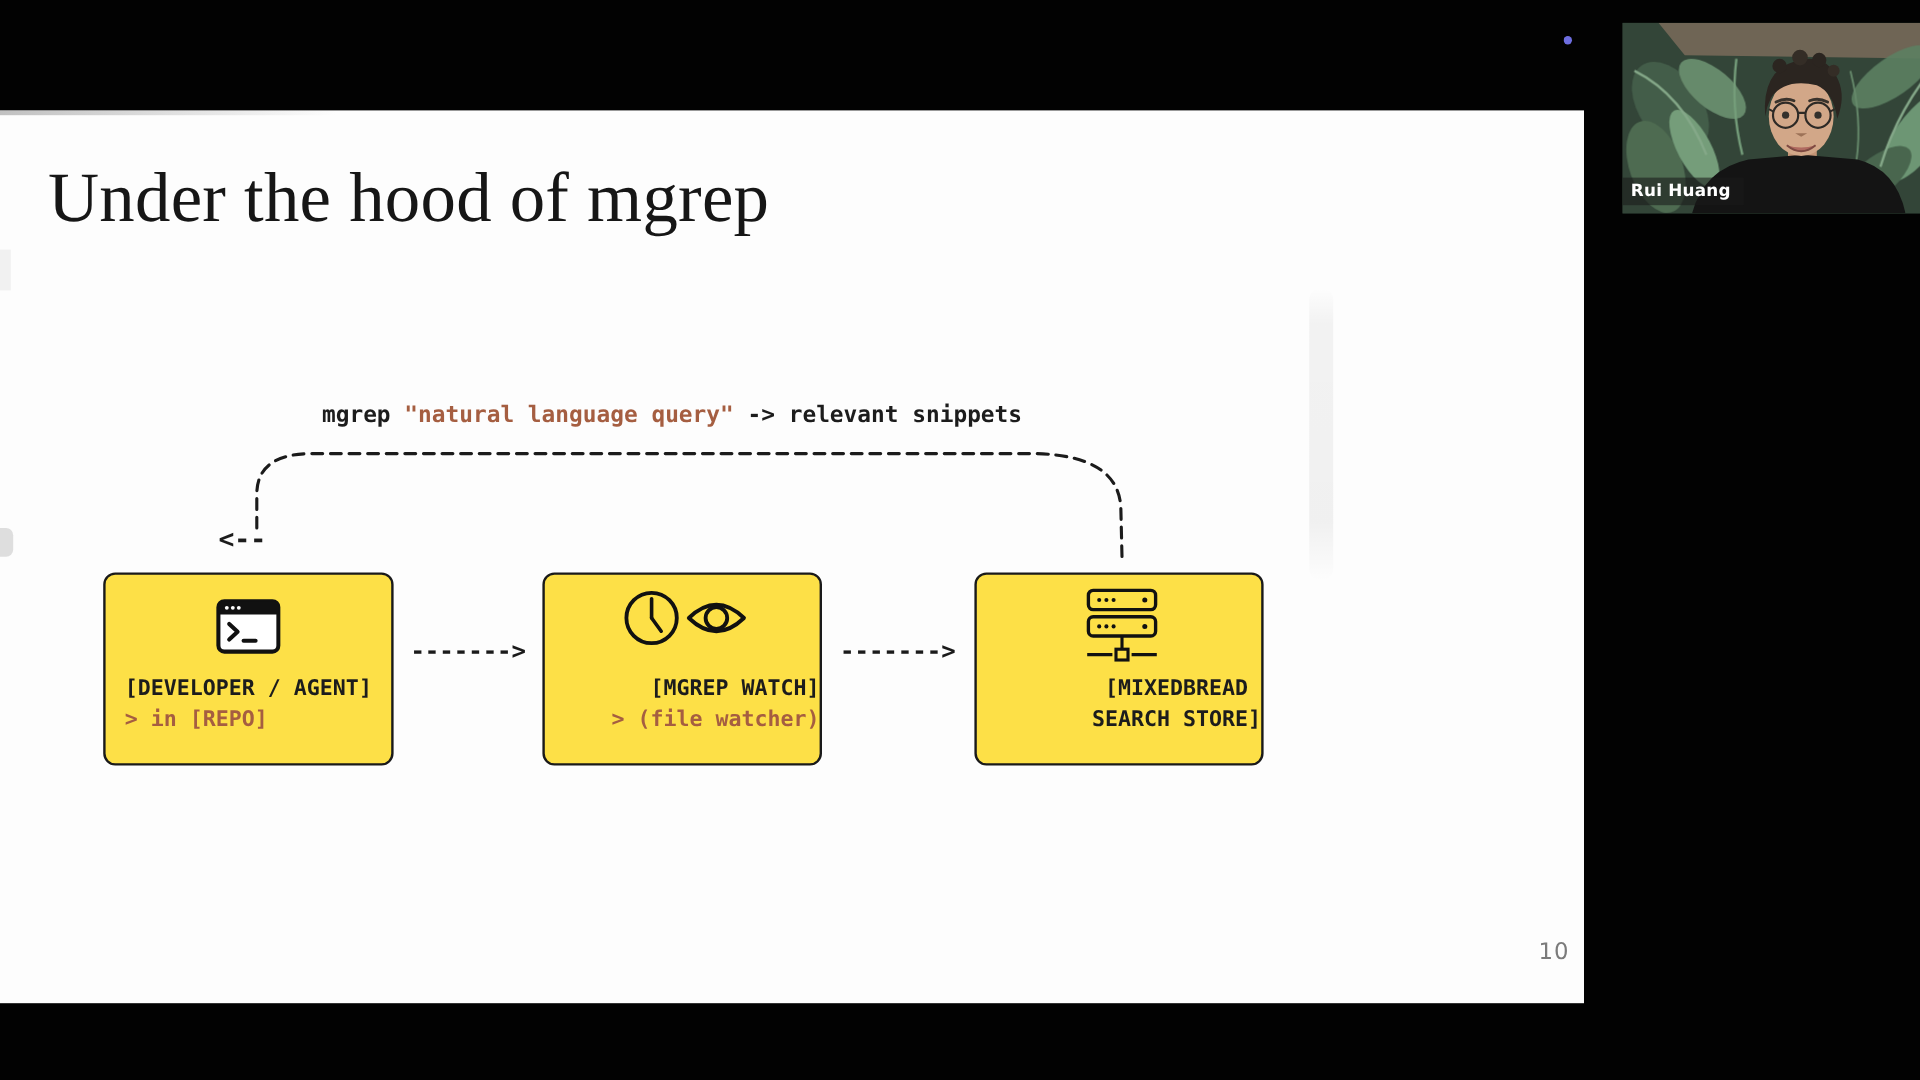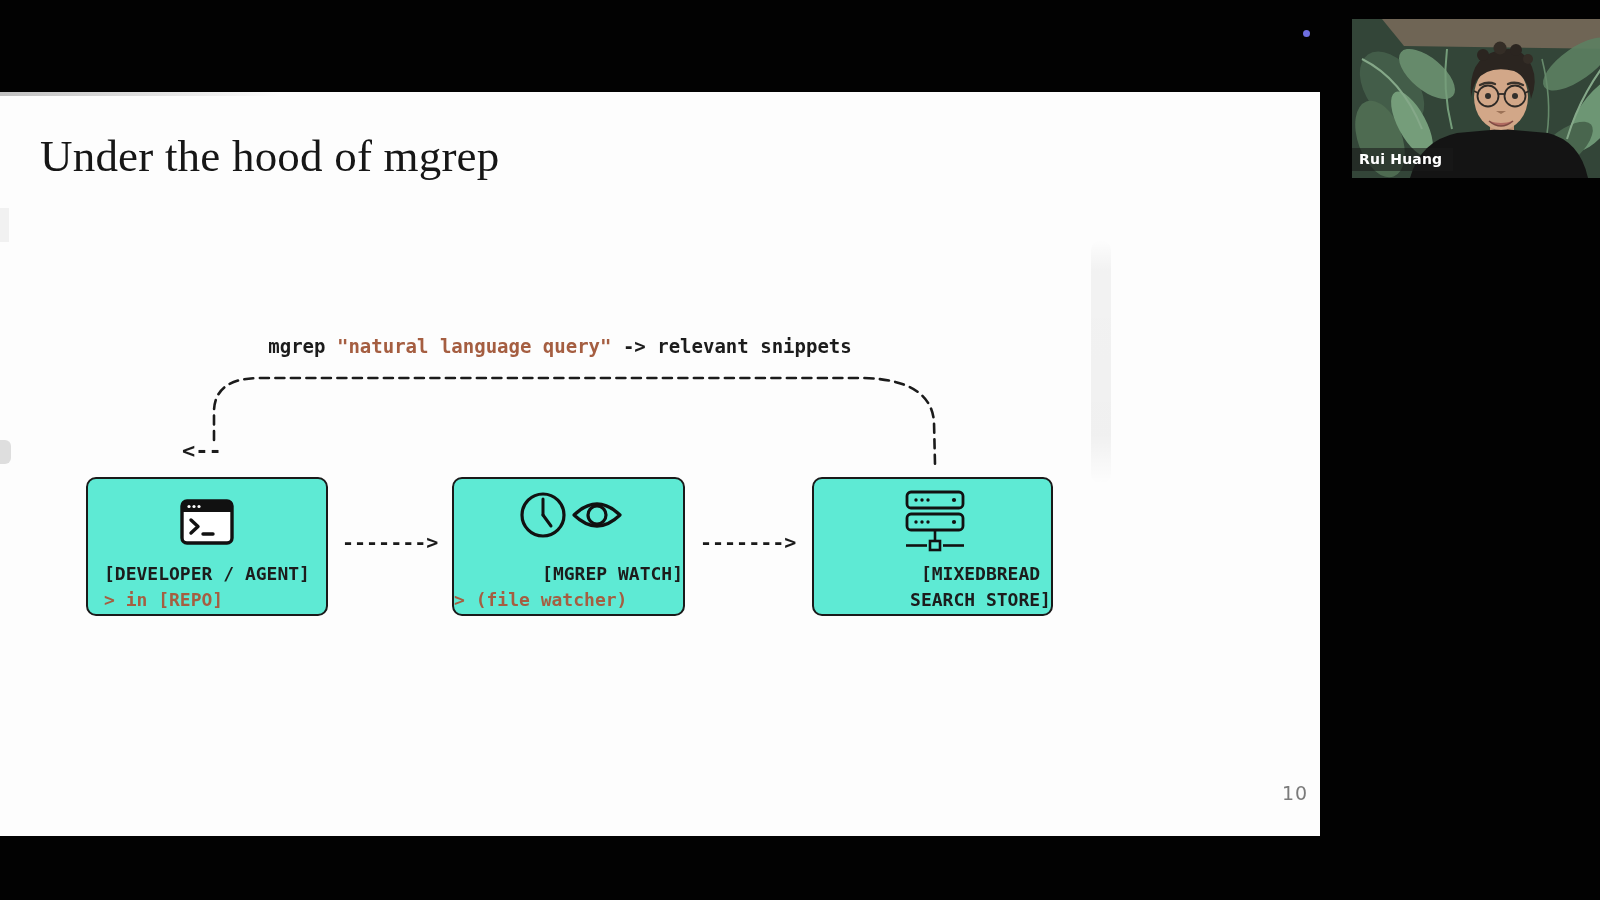--- a/index.html
+++ b/index.html
@@ -22,55 +22,55 @@
   .edge-blob2 { position:absolute; left:0; top:348px; width:11px; height:24px; background:#dedede; border-radius:0 6px 6px 0; }
   .artifact-band {
     position:absolute; left:1091px; top:148px; width:20px; height:244px;
     background:linear-gradient(180deg, rgba(0,0,0,0) 0%, rgba(0,0,0,.045) 12%, rgba(0,0,0,.05) 80%, rgba(0,0,0,0) 100%);
     border-radius:10px;
   }
 
   .slide-title {
     position:absolute; left:40px; top:38px;
     font-family:"Liberation Serif", "DejaVu Serif", serif;
-    font-size:45px; font-weight:400; color:#161616; letter-spacing:.2px;
+    font-size:59px; font-weight:400; color:#161616; letter-spacing:.2px;
     white-space:nowrap;
   }
 
   .mono { font-family:"DejaVu Sans Mono", "Liberation Mono", monospace; }
 
   .query-line {
     position:absolute; left:560px; top:243px; transform:translateX(-50%);
     font-family:"DejaVu Sans Mono", "Liberation Mono", monospace;
     font-size:19px; font-weight:600; color:#1c1c1c; white-space:nowrap;
   }
   .accent { color:#a55e41; }
 
   .curve-svg { position:absolute; left:0; top:0; width:1320px; height:744px; pointer-events:none; }
 
   .back-arrow {
     position:absolute; left:182px; top:346px;
     font-size:22px; font-weight:600; color:#1c1c1c; white-space:pre;
   }
 
   .dbox {
-    position:absolute; top:385px; height:139px;
-    background:#5eead4; border:2.5px solid #1a1a1a; border-radius:10px;
+    position:absolute; top:385px; height:161px;
+    background:#fde047; border:2.5px solid #1a1a1a; border-radius:10px;
   }
   .box1 { left:86px;  width:242px; }
   .box2 { left:452px; width:233px; }
   .box3 { left:812px; width:241px;padding-left:48px; }
 
   .box-label {
     position:absolute; top:82px; width:100%; text-align:right;
     font-size:18px; font-weight:600; color:#1c1c1c; white-space:pre; line-height:26px;
   }
   .box1 .box-label, .box1 .box-sublabel { text-align:left; padding-left:16px; }
   .box-sublabel {
-    position:absolute; top:110px; width:100%; text-align:left;
+    position:absolute; top:110px; width:100%; text-align:right;
     font-size:18px; font-weight:600; color:#a55e41; white-space:pre;
   }
   .box-label2 {
     position:absolute; top:82px; width:100%; text-align:center;
     font-size:18px; font-weight:600; color:#1c1c1c; white-space:pre; line-height:26px;
   }
 
   .box-icon { position:absolute; }
   .box1 .box-icon { left:92px; top:20px; }
   .box2 .box-icon { left:62px; top:10px; }

